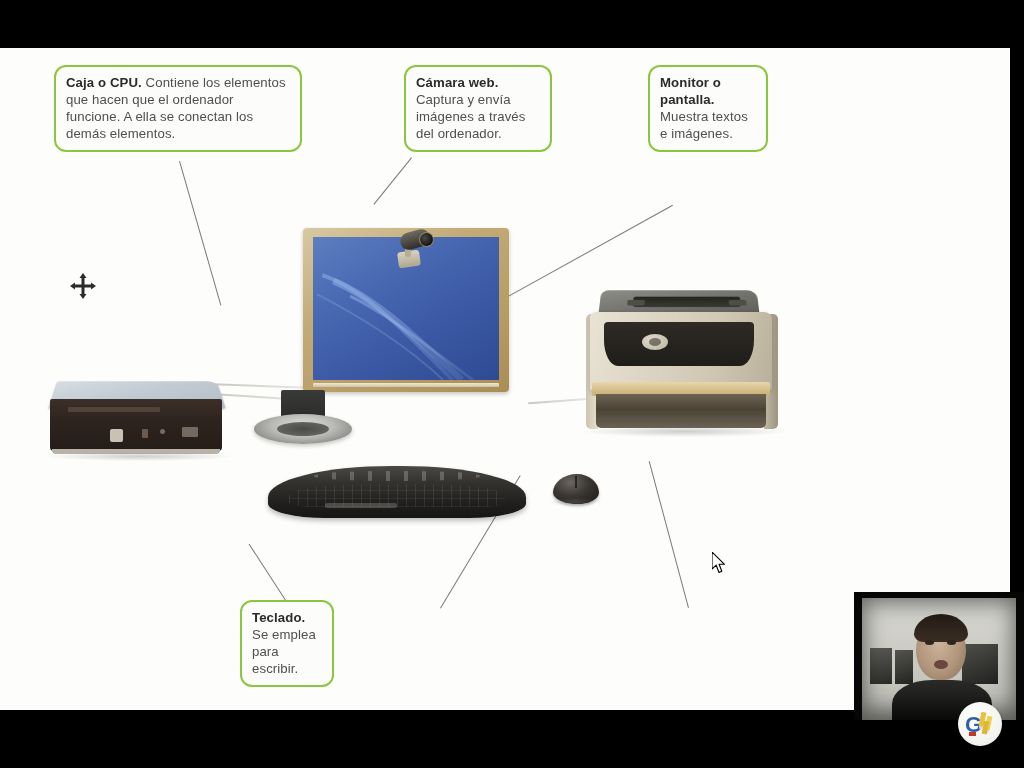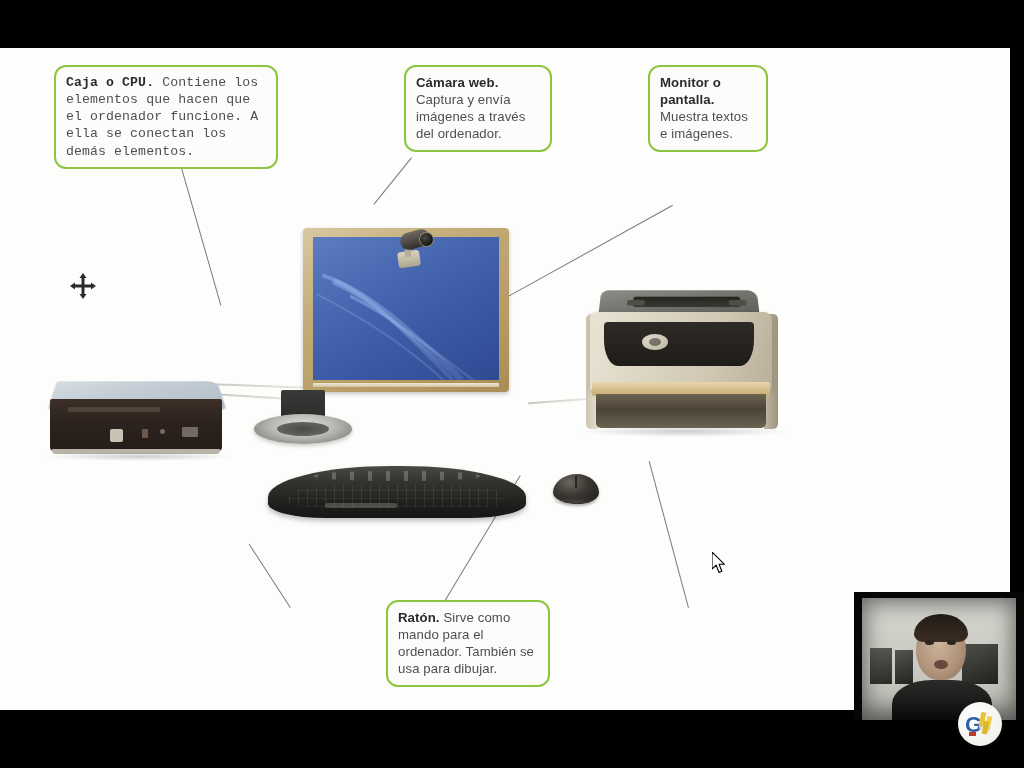--- a/index.html
+++ b/index.html
@@ -434,36 +434,36 @@
           </g>
         </svg>
       </div>
 
       <div id="arrow-cursor" style="left:712px; top:504px;">
         <svg viewBox="0 0 16 22" width="16" height="22">
           <polygon points="0,0 0,17 4.2,13.2 7,20.5 9.8,19.3 7.1,12.3 12.5,12.3" fill="#ffffff" stroke="#000000" stroke-width="1.1" stroke-linejoin="round"></polygon>
         </svg>
       </div>
 
-      <div class="callout" style="left:54px; top:17px; width:224px;font-family:Liberation Mono, monospace;">
+      <div class="callout" style="left:54px; top:17px; width:248px;">
         <b>Caja o CPU.</b><span> Contiene los elementos que hacen que el ordenador funcione. A ella se conectan los demás elementos.</span>
       </div>
 
       <div class="callout" style="left:648px; top:17px; width:120px;">
         <b>Monitor o pantalla.</b><span> Muestra textos e imágenes.</span>
       </div>
 
       <div class="callout" style="left:404px; top:17px; width:148px;">
         <b>Cámara web.</b><span> Captura y envía imágenes a través del ordenador.</span>
       </div>
 
-
-      <div class="callout" style="left:386px; top:552px; width:164px;">
-        <b>Ratón.</b><span> Sirve como mando para el ordenador. También se usa para dibujar.</span>
-      </div>
+      <div class="callout" style="left:240px; top:552px; width:94px;">
+        <b>Teclado.</b><span> Se emplea para escribir.</span>
+      </div>
+
 
 
     </div>
   </div>
 
   <div id="video-inset">
     <div class="room"></div>
     <div class="pic1"></div>
     <div class="pic2"></div>
     <div class="pic3"></div>

